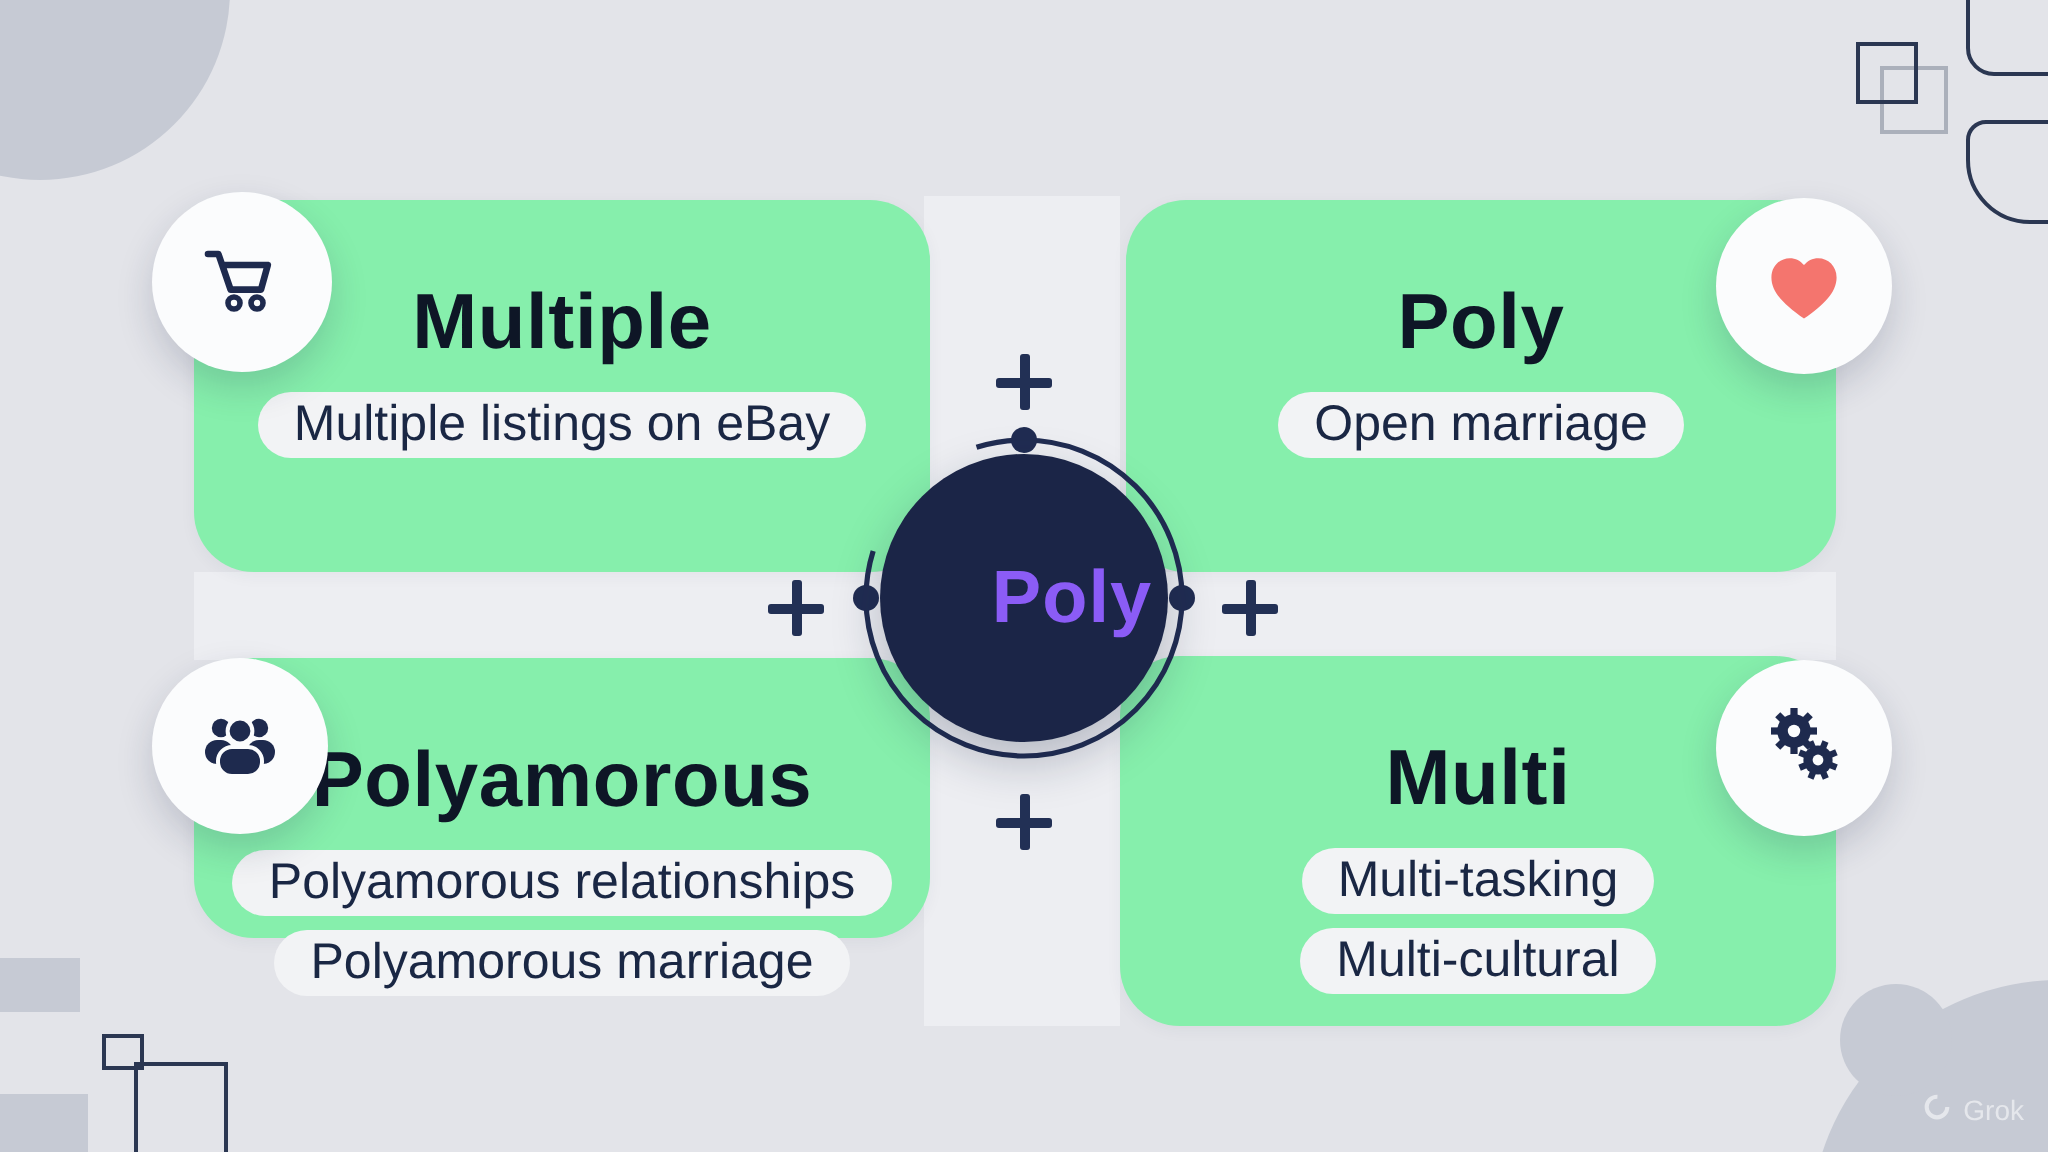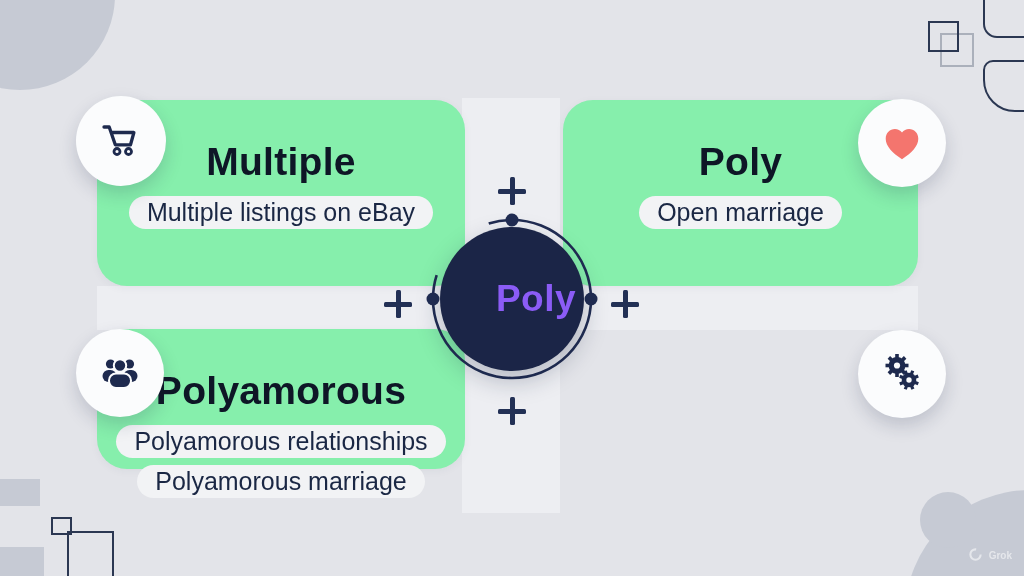--- a/index.html
+++ b/index.html
@@ -54,21 +54,21 @@
   .plus span{position:absolute;background:#223055;border-radius:1.5px;}
   .plus .h{left:1px;right:1px;top:12.5px;height:5px;}
   .plus .v{top:1px;bottom:1px;left:12.5px;width:5px;}
   .plus-top{left:497px;top:176px;}
   .plus-left{left:383px;top:289px;}
   .plus-right{left:610px;top:289px;}
   .plus-bottom{left:497px;top:396px;}
 
   
   .watermark{position:absolute;right:12px;bottom:12px;display:flex;align-items:center;
-             gap:6px;color:rgba(255,255,255,.55);font-size:10px;font-weight:700;}
+             gap:6px;color:rgba(255,255,255,.55);font-size:14px;font-weight:400;}
 </style>
 </head>
 <body>
 
 <div class="stage">
 
   <div class="bg-circle" style="left:-75px;top:-100px;width:190px;height:190px;"></div>
   <div class="bg-circle" style="left:905px;top:490px;width:250px;height:250px;"></div>
   <div class="bg-circle" style="left:920px;top:492px;width:56px;height:56px;"></div>
   <div class="bg-bar" style="left:0;top:479px;width:40px;height:27px;"></div>
@@ -92,20 +92,25 @@
     <div class="title">Poly</div>
     <div class="pill">Open marriage</div>
   </div>
 
   <div class="card card-bl">
     <div class="title">Polyamorous</div>
     <div class="pill">Polyamorous relationships</div>
     <div class="pill">Polyamorous marriage</div>
   </div>
 
+  <div class="card card-br">
+    <div class="title">Multi</div>
+    <div class="pill">Multi-tasking</div>
+    <div class="pill">Multi-cultural</div>
+  </div>
 
   <div class="badge badge-cart">
     <span>
       <svg width="48" height="48" viewBox="0 0 48 48">
         <path d="M7 10h5.2l6.1 17.8h15.2l3.4-12.3H14.6" fill="none" stroke="#1e2a4e" stroke-width="3.3" stroke-linecap="round" stroke-linejoin="round"></path>
         <circle cx="20" cy="34.5" r="3" fill="none" stroke="#1e2a4e" stroke-width="2.8"></circle>
         <circle cx="31.5" cy="34.5" r="3" fill="none" stroke="#1e2a4e" stroke-width="2.8"></circle>
       </svg>
     </span>
   </div>

